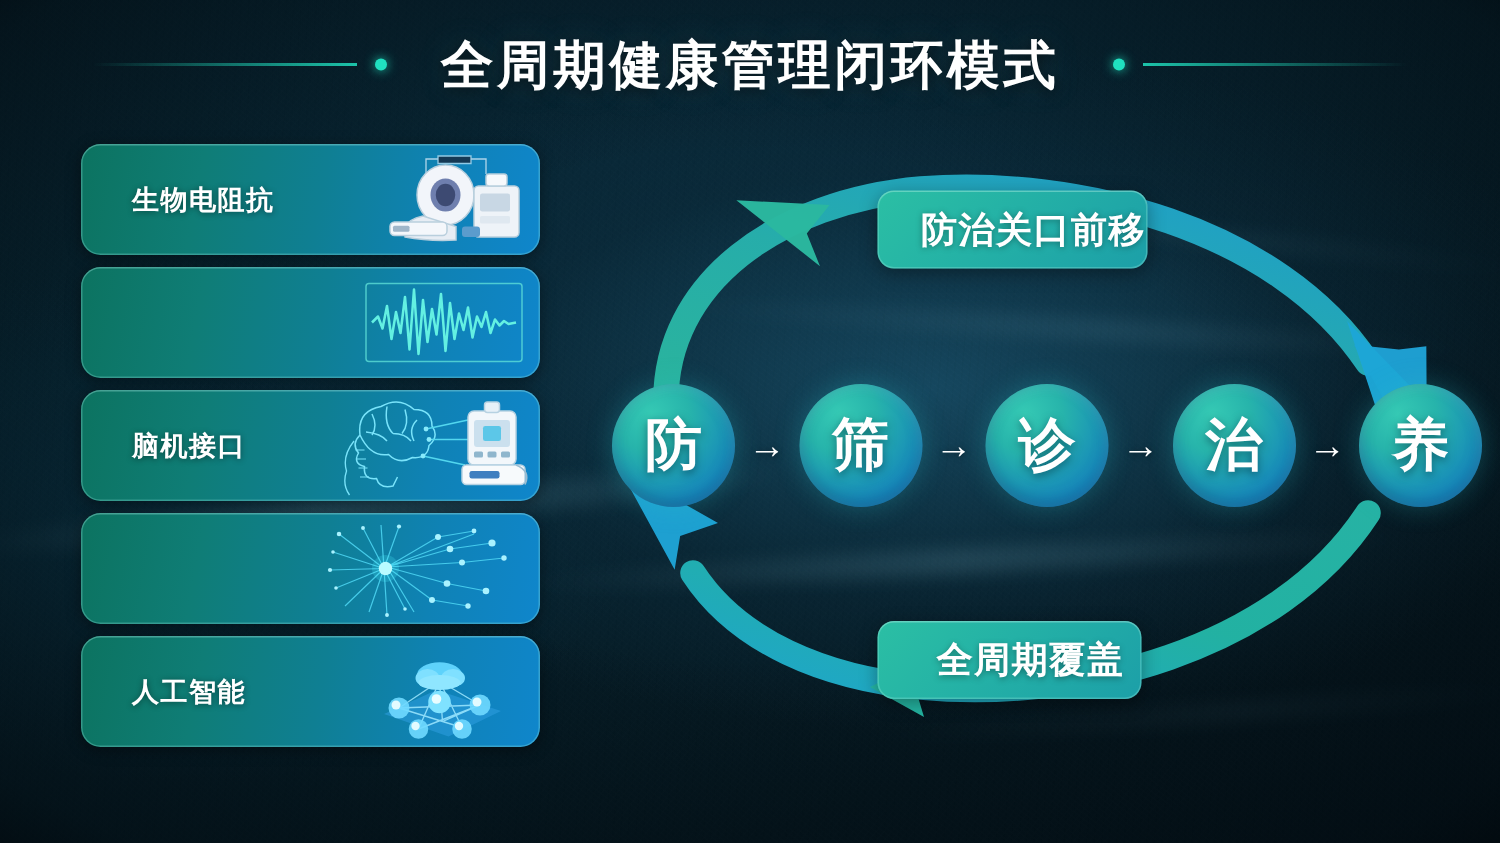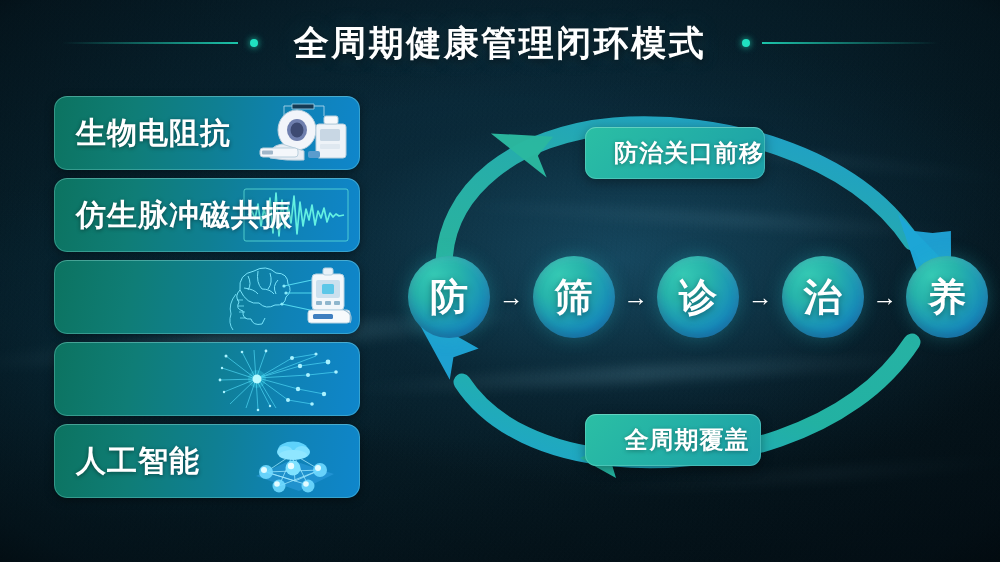--- a/index.html
+++ b/index.html
@@ -121,22 +121,22 @@
   }
   .tech-card::after {
     content: "";
     position: absolute; inset: 0;
     border-radius: 13px;
     border: 1px solid rgba(150,235,225,0.30);
     pointer-events: none;
   }
   .tech-label {
     position: relative; z-index: 3;
-    padding-left: 22px;
-    font-size: 30px;
+    padding-left: 34px;
+    font-size: 18px;
     font-weight: bold;
     color: #ffffff;
     letter-spacing: 1px;
     white-space: nowrap;
     text-shadow: 0 1px 4px rgba(0,0,0,0.45);
   }
   .tech-art {
     position: absolute;
     right: 4px; top: 0;
     width: 160px; height: 74px;
@@ -253,30 +253,30 @@
           <rect x="120" y="28" width="30" height="34" rx="3" fill="#eef3f8" stroke="#b9cfdd"></rect>
           <rect x="124" y="33" width="20" height="12" rx="1.5" fill="#c8d7e4"></rect>
           <rect x="124" y="48" width="20" height="5" rx="1" fill="#dfe8f0"></rect>
           <rect x="128" y="20" width="14" height="8" rx="2" fill="#f6f9fc" stroke="#b9cfdd"></rect>
           <rect x="112" y="55" width="12" height="7" rx="2" fill="#5b9ccd"></rect>
         </svg>
       </div>
     </div>
 
     <div class="tech-card">
-      <div class="tech-label">仿生脉冲磁共振</div>
       <div class="tech-art">
         <svg viewBox="0 0 160 74">
           <rect x="48" y="11" width="104" height="52" rx="2" fill="none" stroke="#63e4d9" stroke-width="1" opacity="0.75"></rect>
           <polyline fill="none" stroke="#63f0e2" stroke-width="1.7" stroke-linejoin="round" points="52,37 56,33 59,41 62,26 65,48 68,30 71,44 74,20 77,55 80,15 83,58 86,22 89,50 92,28 95,45 98,18 101,56 104,24 107,48 110,31 113,42 116,27 119,47 122,33 125,40 128,30 131,44 134,35 137,39 140,36 143,38 148,37"></polyline>
         </svg>
       </div>
     </div>
 
     <div class="tech-card">
+      <div class="tech-label">脑机接口</div>
       <div class="tech-art">
         <svg viewBox="0 0 160 74">
           <g fill="none" stroke="#7fe9ff" stroke-width="1" opacity="0.95">
             <path d="M44 30 q-2 -16 14 -19 q12 -7 22 2 q12 0 12 11 q5 7 -2 13 q-1 9 -11 8 q-9 5 -16 -2 q-12 2 -19 -13 z"></path>
             <path d="M52 16 q4 8 0 14 M62 11 q-2 12 4 18 M74 13 q3 10 -2 16 M82 20 q-6 6 -2 14 M48 28 q10 1 14 6 M66 29 q8 0 12 5"></path>
             <path d="M44 30 q-6 6 -1 12 q-4 7 4 9 q-1 9 8 8 q2 7 11 5 l3 -6"></path>
             <path d="M40 34 q-8 10 -5 20 q-3 9 2 16" stroke-width="0.9"></path>
             <path d="M41 40 h6 M42 46 h6 M43 52 h6 M44 58 h6" stroke-width="0.8"></path>
             <path d="M88 26 L116 20 M90 33 L116 33 M86 44 L114 50" stroke="#57dcf2" stroke-width="1.1"></path>
             <circle cx="88" cy="26" r="1.6" fill="#8ef0ff" stroke="none"></circle>

